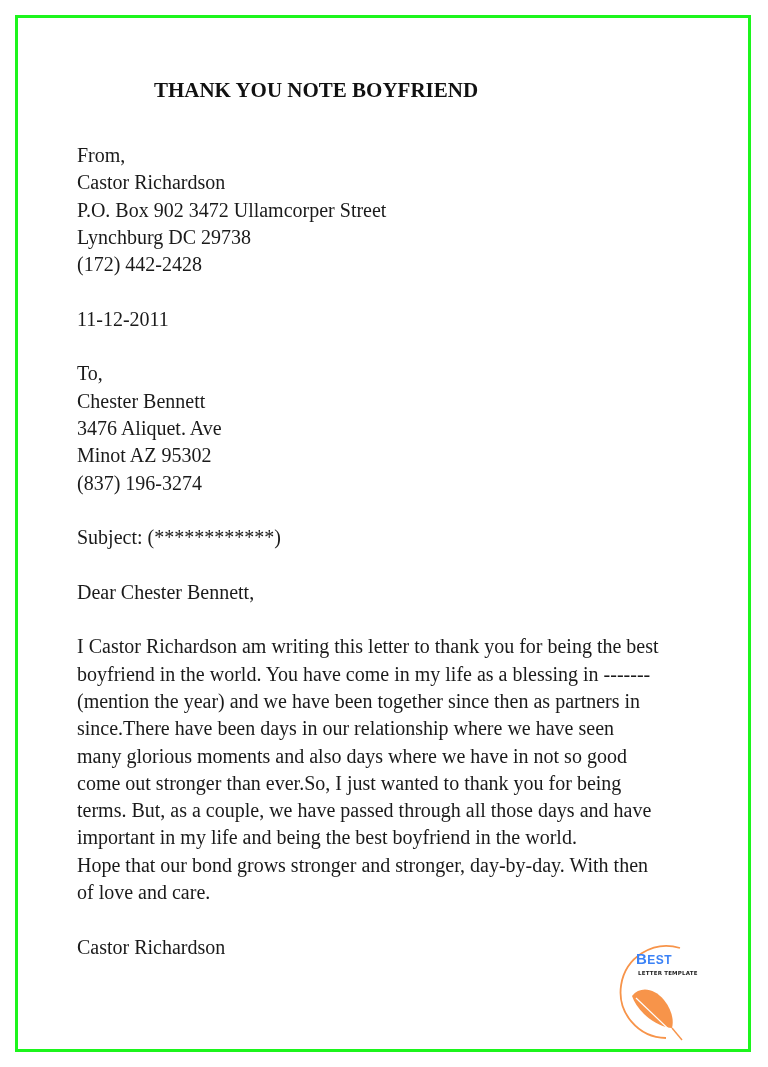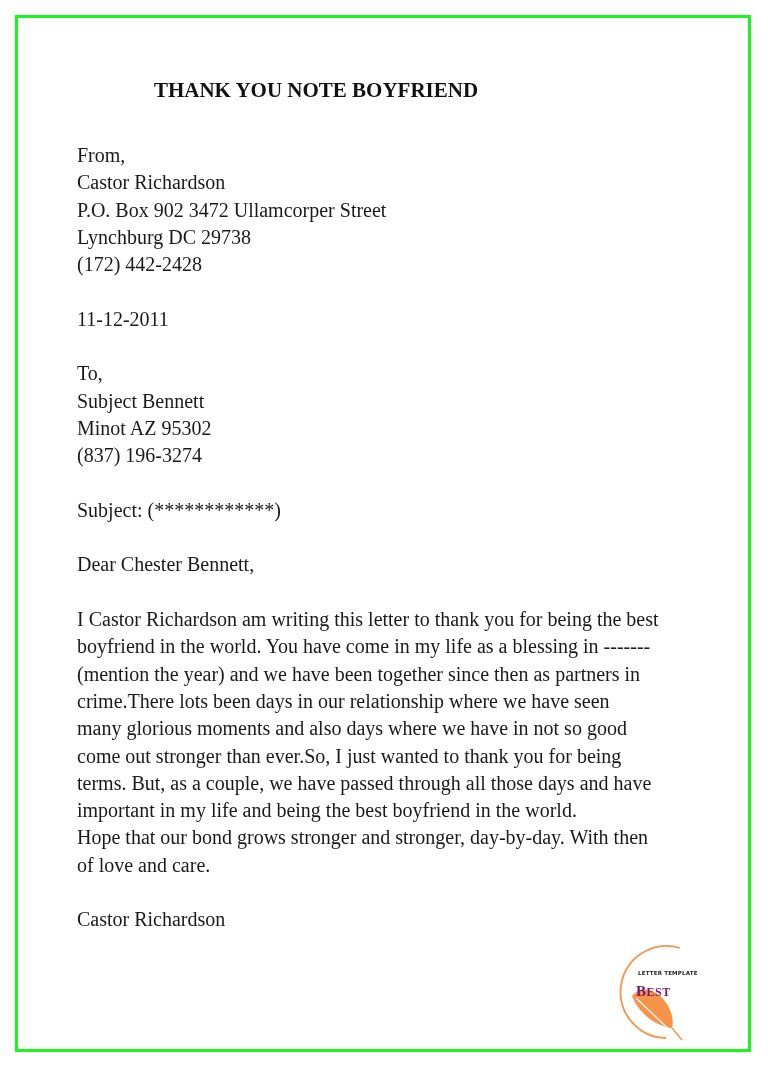--- a/index.html
+++ b/index.html
@@ -22,22 +22,22 @@
       font-size: 20px; line-height: 27.3px; color: #1a1a1a;
     }
     .line { display: block; white-space: nowrap; }
     .gap { height: 27.3px; }
     .body-para .line { white-space: nowrap; }
     .logo {
       position: absolute; left: 618px; top: 942px; width: 110px; height: 100px;
     }
     .logo-best {
       position: absolute; left: 636px; top: 950px;
-      font-family: Liberation Serif, serif; font-weight: bold;
-      font-size: 12px; color: #701a75; letter-spacing: 0.5px; margin-top: 33px;
+      font-family: Liberation Sans, sans-serif; font-weight: bold;
+      font-size: 12px; color: #3b82f6; letter-spacing: 0.5px;
     }
     .logo-best .big { font-size: 15px; }
     .logo-sub {
       position: absolute; left: 638px; top: 970px;
       font-family: "DejaVu Sans", sans-serif; font-weight: bold;
       font-size: 5.5px; color: #222; letter-spacing: 0.2px;
     }
   </style>
 </head>
 <body>
@@ -52,34 +52,35 @@
     <span class="line">Castor Richardson</span>
     <span class="line">P.O. Box 902 3472 Ullamcorper Street</span>
     <span class="line">Lynchburg DC 29738</span>
     <span class="line">(172) 442-2428</span>
   </div>
   <div class="gap"></div>
   <span class="line">11-12-2011</span>
   <div class="gap"></div>
   <div>
     <span class="line">To,</span>
-    <span class="line">Subject Bennett</span>
+    <span class="line">Chester Bennett</span>
+    <span class="line">3476 Aliquet. Ave</span>
     <span class="line">Minot AZ 95302</span>
     <span class="line">(837) 196-3274</span>
   </div>
   <div class="gap"></div>
   <span class="line">Subject: (************)</span>
   <div class="gap"></div>
   <span class="line">Dear Chester Bennett,</span>
   <div class="gap"></div>
   <div class="body-para">
     <span class="line">I Castor Richardson am writing this letter to thank you for being the best</span>
     <span class="line">boyfriend in the world. You have come in my life as a blessing in -------</span>
     <span class="line">(mention the year) and we have been together since then as partners in</span>
-    <span class="line">crime.There lots been days in our relationship where we have seen</span>
+    <span class="line">since.There have been days in our relationship where we have seen</span>
     <span class="line">many glorious moments and also days where we have in not so good</span>
     <span class="line">come out stronger than ever.So, I just wanted to thank you for being</span>
     <span class="line">terms. But, as a couple, we have passed through all those days and have</span>
     <span class="line">important in my life and being the best boyfriend in the world.</span>
     <span class="line">Hope that our bond grows stronger and stronger, day-by-day. With then</span>
     <span class="line">of love and care.</span>
   </div>
   <div class="gap"></div>
   <span class="line">Castor Richardson</span>
 </div>

